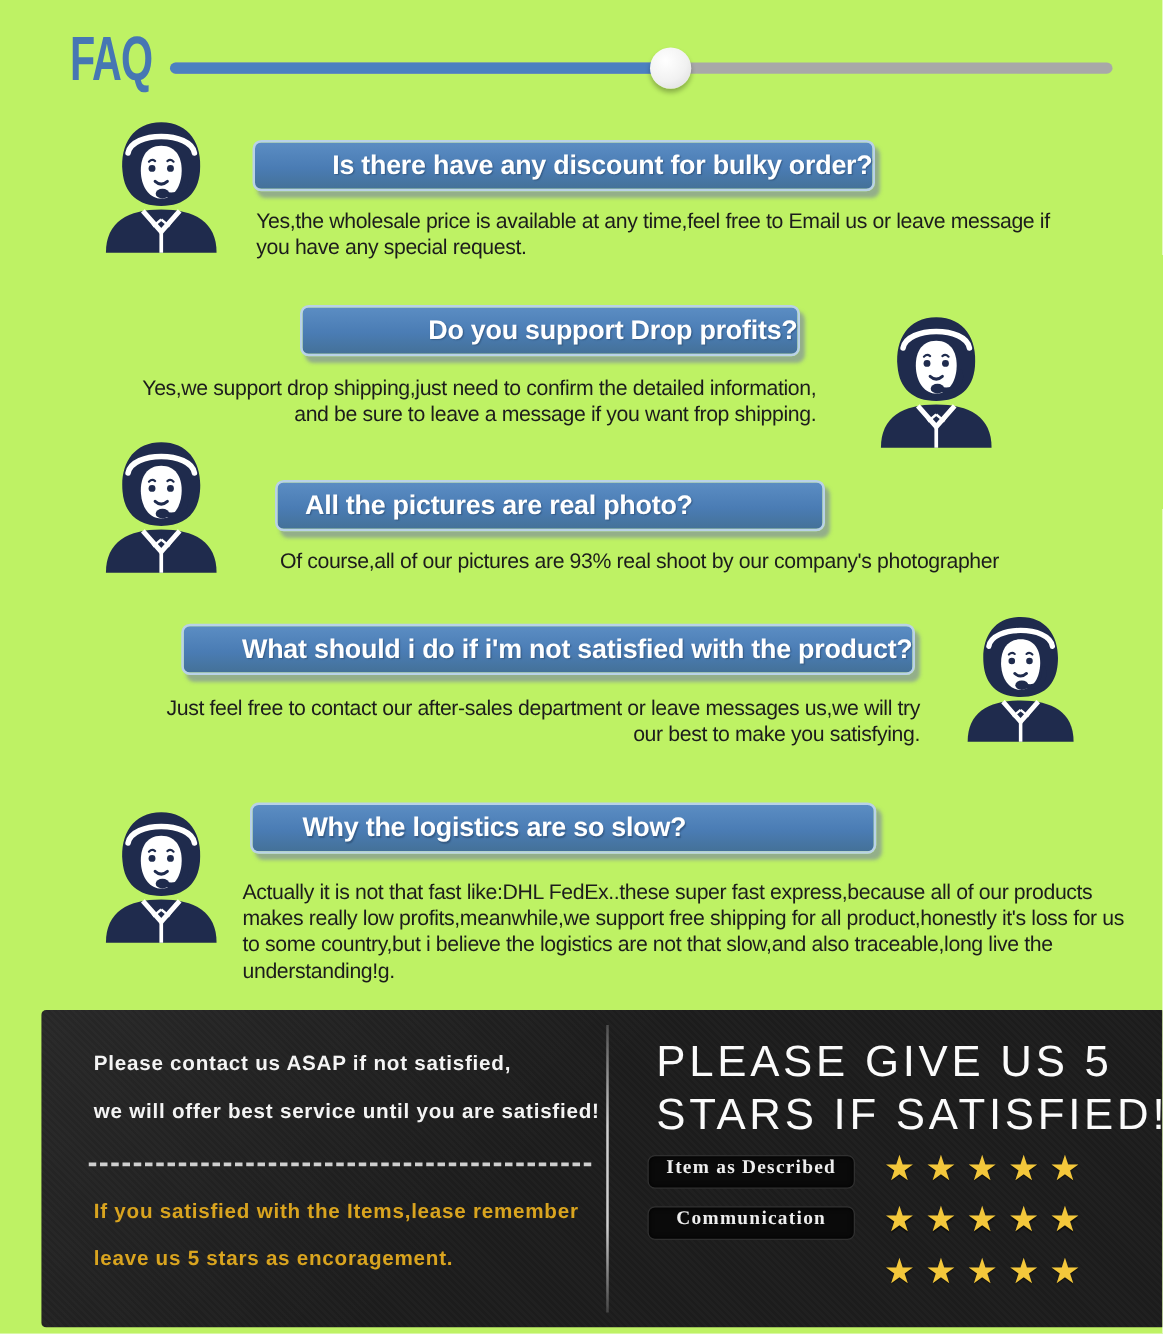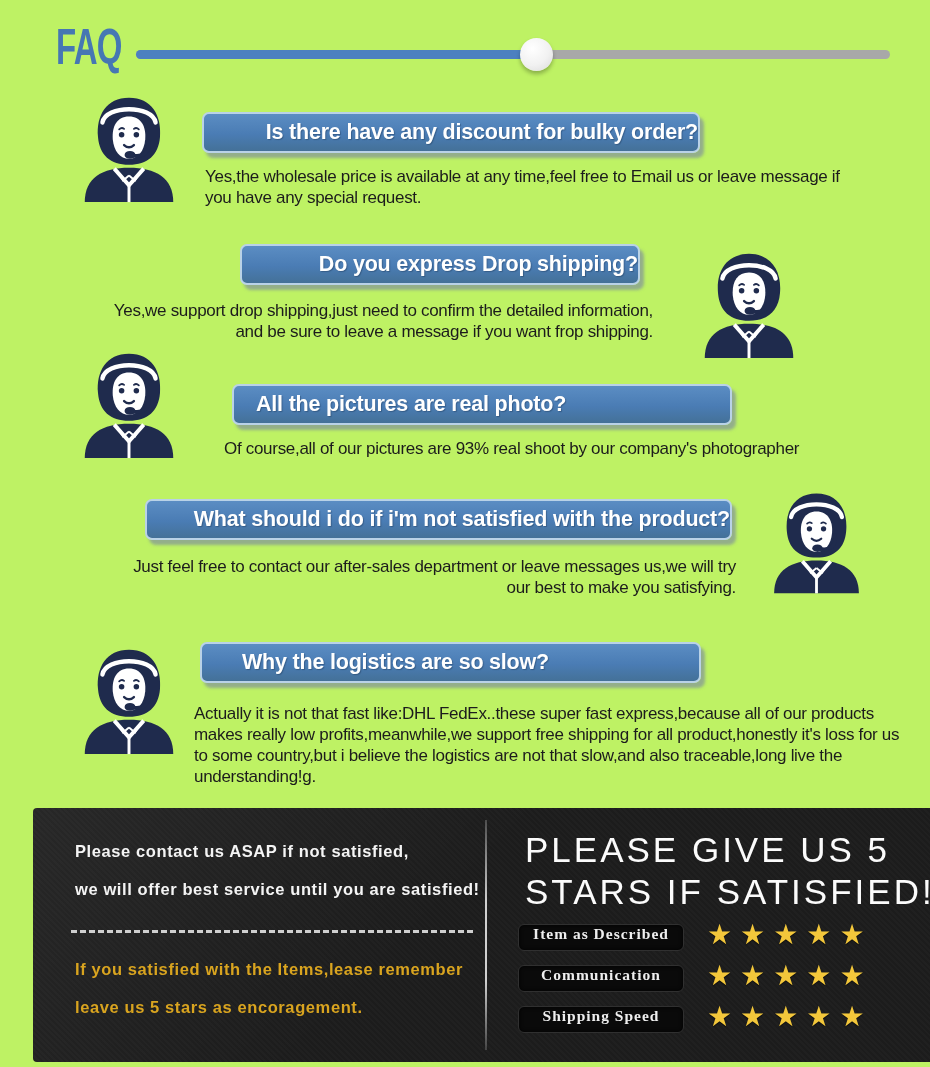--- a/index.html
+++ b/index.html
@@ -124,35 +124,35 @@
     <svg viewBox="0 0 120 120">
         <use href="#agent-sym"></use>
       </svg>
   </div>
   <div class="q-banner" style="left:202px; top:112px; width:498px">
     <span>Is there have any discount for bulky order?</span>
   </div>
   <div class="answer" style="left:205px; top:167px; width:650px">Yes,the wholesale price is available at any time,feel free to Email us or leave message if you have any special request.</div>
 
   <div class="q-banner" style="left:240px; top:244px; width:400px">
-    <span>Do you express Drop shipping?</span>
+    <span>Do you support Drop profits?</span>
   </div>
   <div class="agent" style="left:690px; top:246px; width:118px; height:118px">
     <svg viewBox="0 0 120 120">
         <use href="#agent-sym"></use>
       </svg>
   </div>
   <div class="answer right" style="left:93px; top:301px; width:560px">Yes,we support drop shipping,just need to confirm the detailed information, and be sure to leave a message if you want frop shipping.</div>
 
   <div class="agent" style="left:70px; top:346px; width:118px; height:118px">
     <svg viewBox="0 0 120 120">
         <use href="#agent-sym"></use>
       </svg>
   </div>
-  <div class="q-banner align-left" style="left:232px; top:384px; width:500px; padding-left:22px">
+  <div class="q-banner align-left" style="left:220px; top:384px; width:440px; padding-left:22px">
     <span>All the pictures are real photo?</span>
   </div>
   <div class="answer" style="left:224px; top:439px; width:645px">Of course,all of our pictures are 93% real shoot by our company's photographer</div>
 
   <div class="q-banner" style="left:145px; top:499px; width:587px">
     <span>What should i do if i'm not satisfied with the product?</span>
   </div>
   <div class="agent" style="left:760px; top:486px; width:113px; height:113px">
     <svg viewBox="0 0 120 120">
         <use href="#agent-sym"></use>
@@ -185,19 +185,16 @@
     <div class="rating-pill" style="top:116px">
       <span>Item as Described</span>
     </div>
     <div class="star-row" style="top:113px">★★★★★</div>
 
     <div class="rating-pill" style="top:157px">
       <span>Communication</span>
     </div>
     <div class="star-row" style="top:154px">★★★★★</div>
 
-    <div class="rating-pill" style="top:198px">
-      <span>Shipping Speed</span>
-    </div>
     <div class="star-row" style="top:195px">★★★★★</div>
   </div>
 
 </div>
 
 </body></html>

